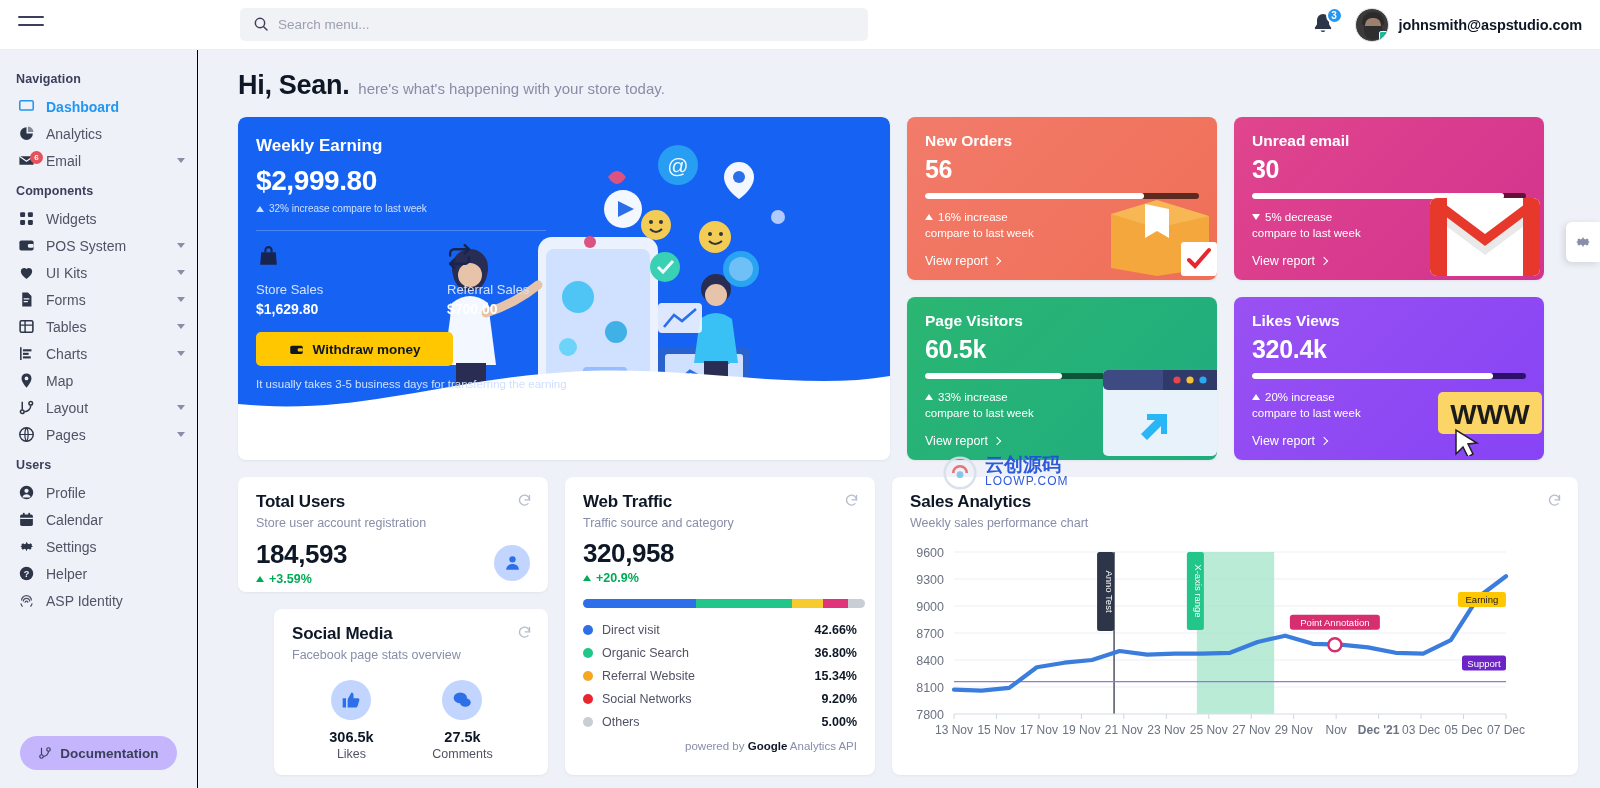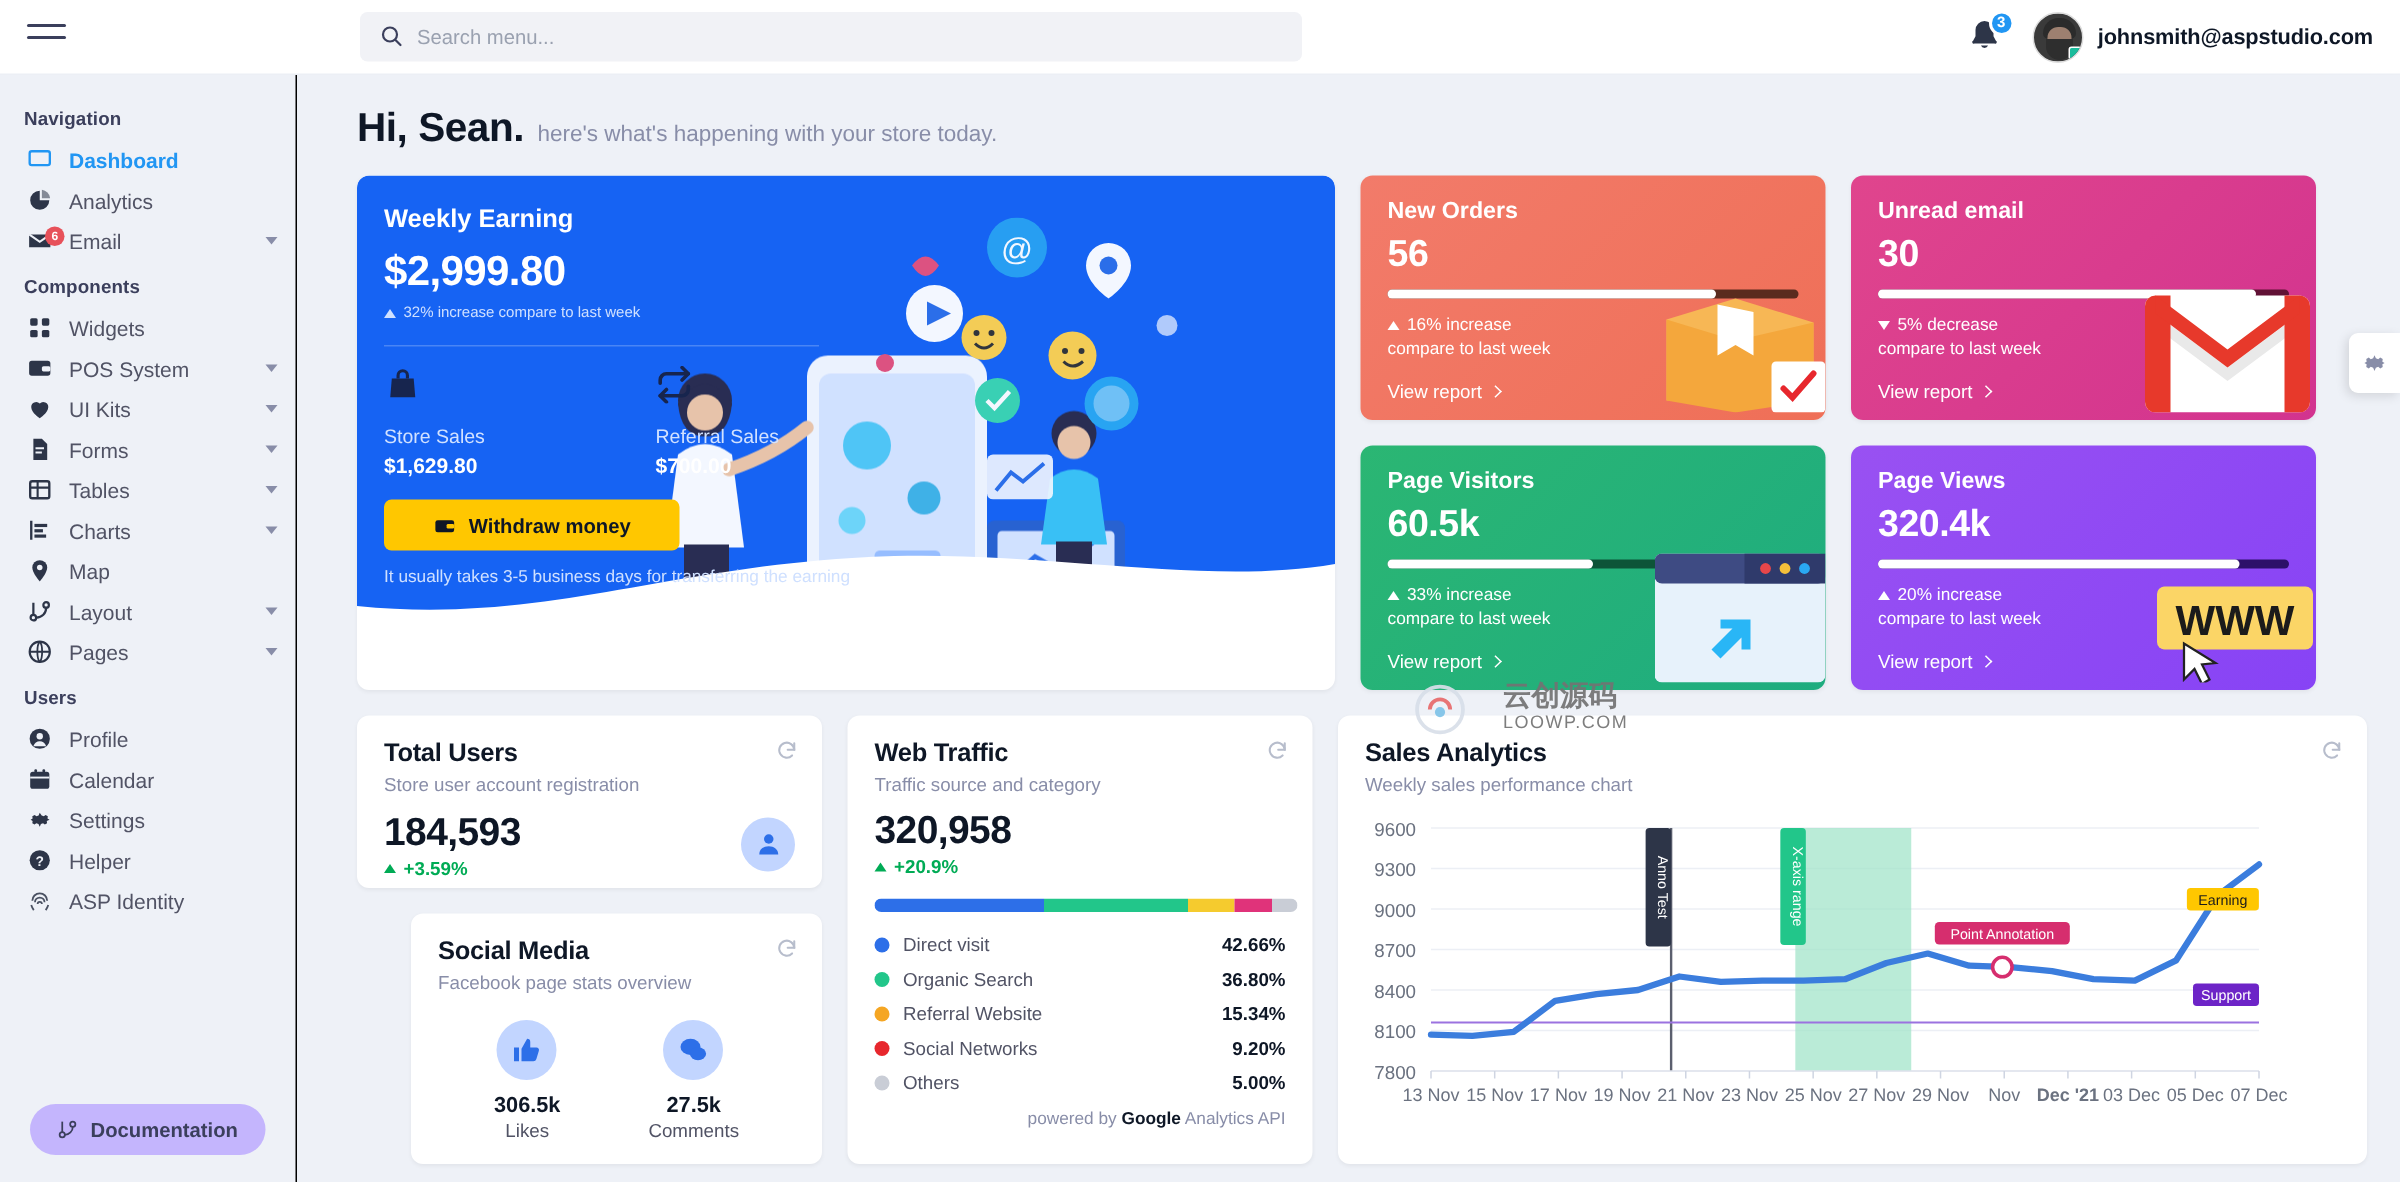--- a/index.html
+++ b/index.html
@@ -94,21 +94,21 @@
     background:#1663f3; border-radius:8px 8px 0 0; overflow:hidden;
   }
   .earning-wave { position:absolute; left:0; bottom:-4px; width:652px; height:80px; }
   .e-pad { position:relative; padding: 19px 0 0 18px; z-index:3; color:#fff; }
   .e-title { font-size:17px; font-weight:bold; margin-bottom:9px; }
   .e-amount { font-size:28px; font-weight:bold; letter-spacing:-.4px; margin-bottom: 6px; }
   .e-sub { font-size:10px; color:#cfe0ff; display:flex; align-items:center; gap:5px; }
   .tri-up { width:0;height:0;border-left:4px solid transparent;border-right:4px solid transparent;border-bottom:6px solid currentColor; }
   .tri-down { width:0;height:0;border-left:4px solid transparent;border-right:4px solid transparent;border-top:6px solid currentColor; }
   .e-divider { width:290px; height:1px; background:rgba(255,255,255,.22); margin: 16px 0 13px 0; }
-  .e-stats { display:flex; gap: 6px; }
+  .e-stats { display:flex; gap: 16px; }
   .e-stat { width: 175px; }
   .e-stat .icon { margin-bottom: 9px; }
   .e-stat .lbl { font-size:13px; color:#d2e2ff; margin-bottom:4px; }
   .e-stat .val { font-size:14px; font-weight:bold; }
   .withdraw {
     margin-top: 15px; width:197px; height:34px; border-radius:5px; background:#ffc700; border:none;
     color:#0e1726; font-size:13.5px; font-weight:bold; display:flex;align-items:center;justify-content:center;gap:9px;
     cursor:pointer; font-family:"Liberation Sans",sans-serif;
   }
   .e-note { margin-top: 12px; font-size:11.5px; color:#cfe0ff; }
@@ -147,21 +147,21 @@
   .legend-val { margin-left:auto; font-weight:bold; color:#0e1726; font-size:12.5px; }
   .powered { font-size:11.5px; color:#888da8; text-align:right; padding: 7px 18px 12px 0; }
 
   .social-ico { width:40px;height:40px;border-radius:50%;background:#c2d5ff;display:flex;align-items:center;justify-content:center; }
   .social-num { font-size:14.5px; font-weight:bold; color:#0e1726; margin-top:9px; text-align:center; }
   .social-lbl { font-size:12.5px; color:#515365; margin-top:2px; text-align:center; }
 
   .chartcard { flex:1 1 auto; background:#fff; border-radius:8px; box-shadow:0 1px 3px rgba(0,0,0,.055); position:relative; overflow:hidden; }
 
   .watermark { position:absolute; left:745px; top:406px; display:flex; align-items:center; gap:8px; z-index:9; opacity:.92; pointer-events:none; }
-  .wm-txt { font-size:19px; font-weight:bold; color:#737373; line-height:17px;margin-left:17px; }
+  .wm-txt { font-size:19px; font-weight:bold; color:#1d4ed8; line-height:17px; }
   .wm-txt small { display:block; font-size:12px; letter-spacing:1px; font-weight:normal; }
 
   .settings-fab {
     position:absolute; right:0; top:222px; width:34px; height:40px; background:#fff;
     border-radius:6px 0 0 6px; box-shadow:-2px 2px 7px rgba(0,0,0,.12);
     display:flex; align-items:center; justify-content:center; cursor:pointer; z-index:40;
   }
 </style>
 </head>
 <body>
@@ -577,21 +577,21 @@
               </div>
               <div class="sc-art"><svg width="118" height="92" viewBox="0 0 118 92">
     <rect x="4" y="14" width="110" height="78" rx="7" fill="#fff"></rect>
     <path d="M4 21 L59 62 L114 21 L114 30 L59 71 L4 30 Z" fill="#e9e9e9"></path>
     <path d="M4 21 a7 7 0 0 1 7-7 h10 v78 h-10 a7 7 0 0 1 -7 -7z" fill="#e7392b"></path>
     <path d="M114 21 a7 7 0 0 0 -7 -7 h-10 v78 h10 a7 7 0 0 0 7 -7z" fill="#e7392b"></path>
     <path d="M11 14 L59 50 L107 14 L107 26 L59 62 L11 26 Z" fill="#e7392b"></path>
   </svg></div>
             </div>
           <div class="statcard" style="background: linear-gradient(135deg, rgb(153, 81, 242) 0%, rgb(135, 67, 245) 100%);">
-              <div class="sc-title">Page Views</div>
+              <div class="sc-title">Likes Views</div>
               <div class="sc-value">320.4k</div>
               <div class="sc-bar" style="background:#2d1069;">
                 <div class="fill" style="width:88%;"></div>
               </div>
               <div class="sc-sub"><span class="row1">
                   <span class="tri-up"></span>
                   <span>20% increase</span>
                 </span><span>compare to last week</span></div>
               <div class="sc-link">
                 <span>View report</span>

